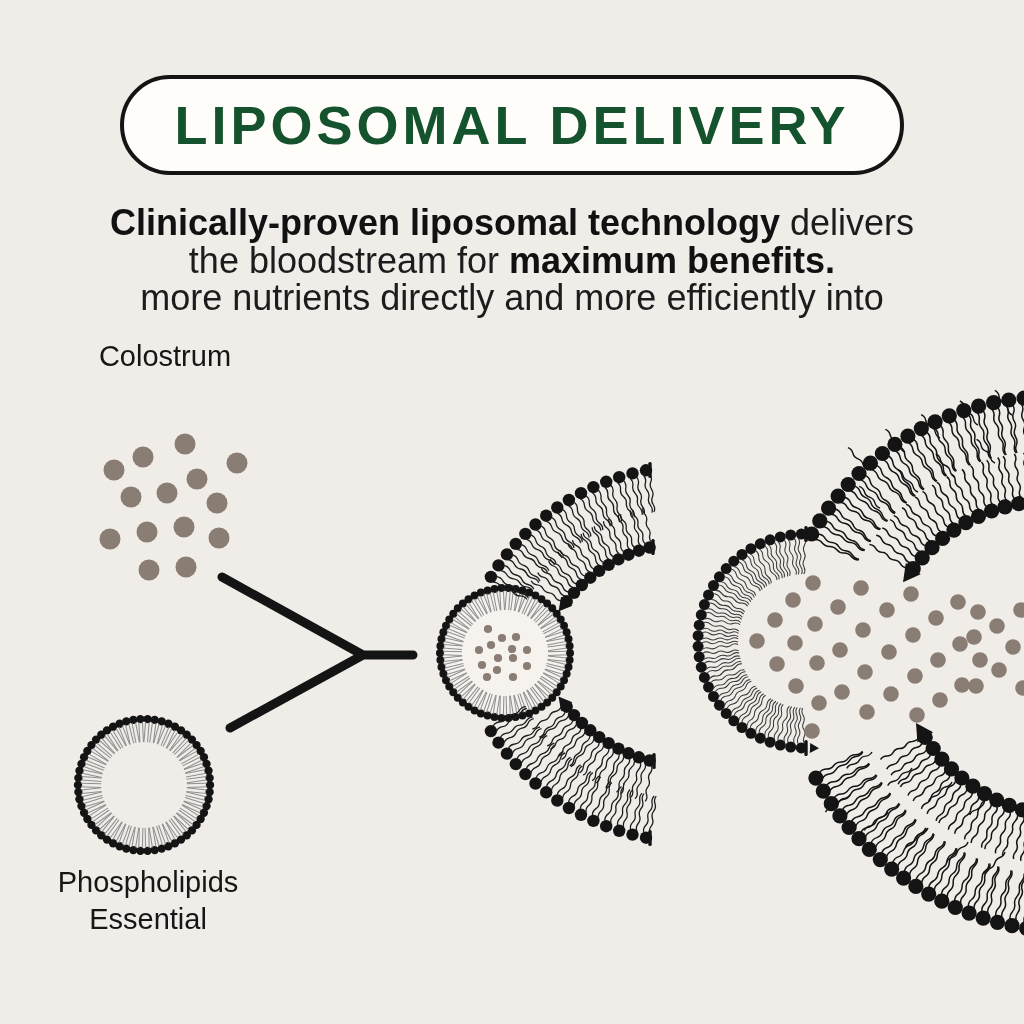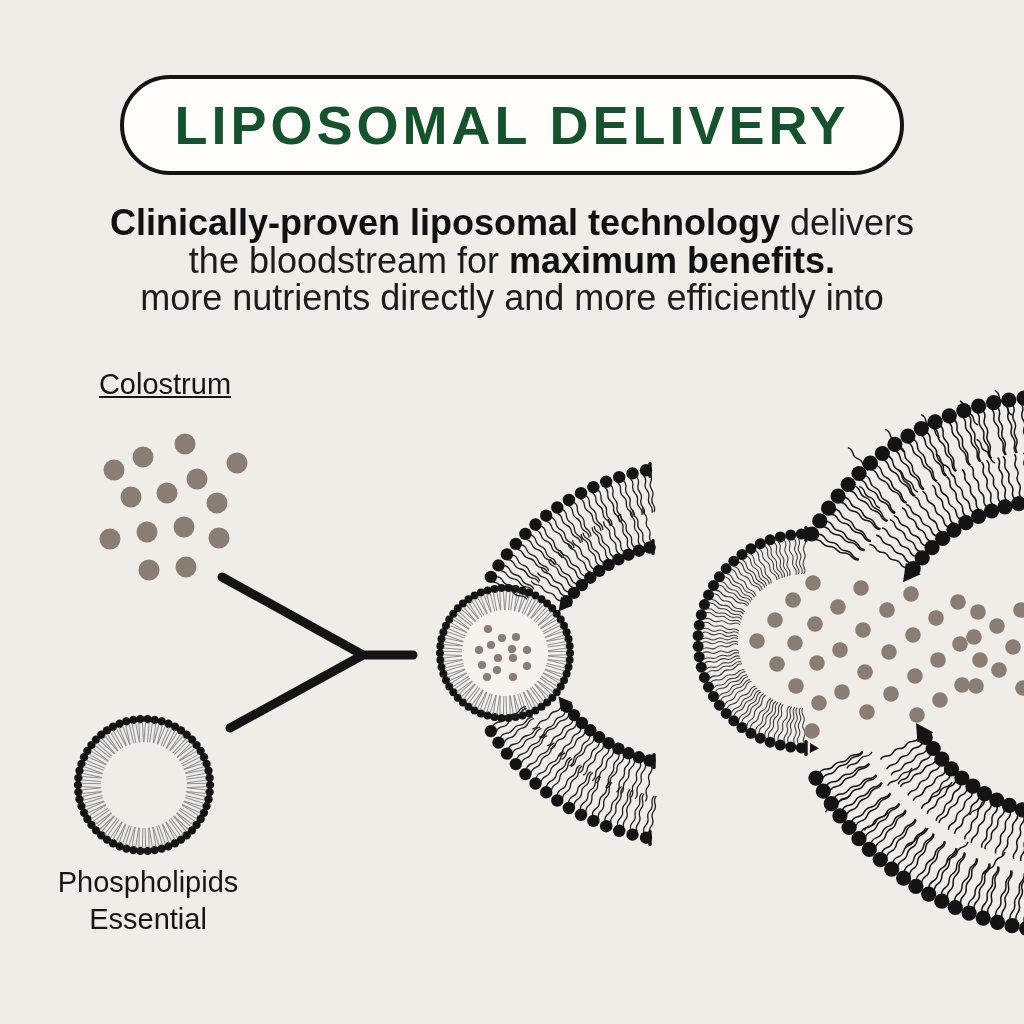--- a/index.html
+++ b/index.html
@@ -20,21 +20,21 @@
     font-size:54px;font-weight:700;letter-spacing:4px;color:#14532d;white-space:nowrap;
   }
   .subtitle{
     left:0;top:204px;width:1024px;text-align:center;
     font-size:36px;line-height:37.5px;color:#1c1c1c;
   }
   .subtitle b{font-weight:700;color:#111;}
   .diagram-label{
     text-align:center;font-size:29px;line-height:37px;color:#161616;font-weight:500;
   }
-  .label-colostrum{left:45px;top:366px;width:240px;text-decoration:underline;}
+  .label-colostrum{left:45px;top:338px;width:240px;}
   .label-phospholipids{left:10px;top:864px;width:276px;}
 </style>
 </head>
 <body>
 
 <svg id="diagram-svg" class="abs" width="1024" height="1024" viewBox="0 0 1024 1024">
     <g>
       <circle cx="114" cy="470" r="10.5" fill="#8a7d74"></circle>
       <circle cx="143" cy="457" r="10.5" fill="#8a7d74"></circle>
       <circle cx="185" cy="444" r="10.5" fill="#8a7d74"></circle>

